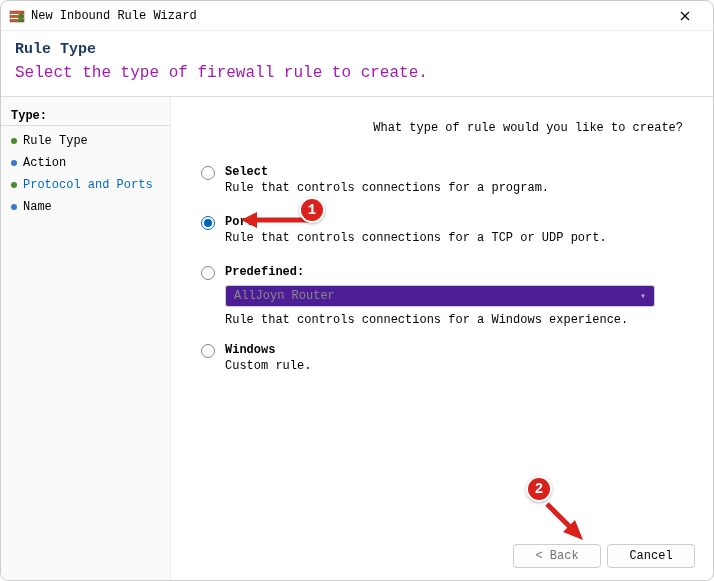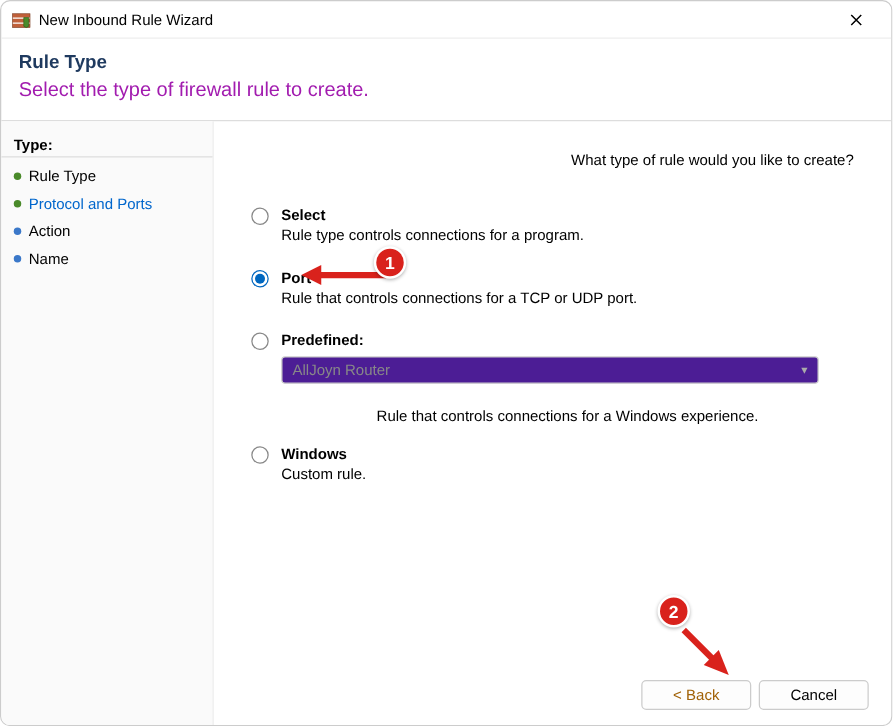--- a/index.html
+++ b/index.html
@@ -11,20 +11,21 @@
     background: #fff;
   }
   .window {
     width: 714px;
     height: 581px;
     border: 1px solid #ccc;
     border-radius: 8px;
     overflow: hidden;
     position: relative;
     background: #fff;
+    font-family: Liberation Mono, monospace;
   }
   .titlebar {
     height: 30px;
     display: flex;
     align-items: center;
     padding: 0 8px;
     border-bottom: 1px solid #eee;
   }
   .titlebar-icon {
     width: 16px; height: 16px; margin-right: 6px;
@@ -143,21 +144,21 @@
   }
   .btn {
     width: 88px; height: 24px;
     border: 1px solid #ccc;
     border-radius: 4px;
     background: #fdfdfd;
     font-size: 12px;
     display:flex; align-items:center; justify-content:center;
     cursor: pointer;
   }
-  .btn.disabled { color: #a16207; cursor: default; }
+  .btn.disabled { color: #737373; cursor: default; }
   .btn.primary { border: 1.5px solid #0067c0; }
   
   .anno-badge {
     position: absolute;
     width: 26px; height: 26px; border-radius: 50%;
     background: #d9221c;
     border: 2px solid #fff;
     color: #fff; font-weight: 700; font-size: 14px;
     display:flex; align-items:center; justify-content:center;
     box-shadow: 0 1px 3px rgba(0,0,0,.3);
@@ -196,62 +197,62 @@
   <div class="hr"></div>
 
   <div class="body-area">
 
     <div class="sidebar">
       <div class="steps-label">Type:</div>
       <div class="step-item current">
         <span class="step-bullet"></span>
         <span>Rule Type</span>
       </div>
+      <div class="step-item">
+        <span class="step-bullet blue"></span>
+        <span>Action</span>
+      </div>
       <div class="step-item link">
         <span class="step-bullet"></span>
         <span>Protocol and Ports</span>
       </div>
       <div class="step-item">
         <span class="step-bullet blue"></span>
-        <span>Action</span>
-      </div>
-      <div class="step-item">
-        <span class="step-bullet blue"></span>
         <span>Name</span>
       </div>
     </div>
 
     <div class="content">
       <div class="question">What type of rule would you like to create?</div>
 
       <div class="option">
         <span class="radio"></span>
         <div class="opt-body">
           <div class="opt-title">Select</div>
-          <div class="opt-desc">Rule type controls connections for a program.</div>
+          <div class="opt-desc">Rule that controls connections for a program.</div>
         </div>
       </div>
 
       <div class="option">
         <span class="radio selected"></span>
         <div class="opt-body">
           <div class="opt-title">Port</div>
           <div class="opt-desc">Rule that controls connections for a TCP or UDP port.</div>
         </div>
       </div>
 
       <div class="option" style="margin-bottom:6px;">
         <span class="radio"></span>
         <div class="opt-body">
           <div class="opt-title">Predefined:</div>
           <div class="dropdown">
             <span>AllJoyn Router</span>
             <span class="dropdown-chevron">▾</span>
           </div>
-          <div class="opt-desc" style="margin-top:19px;text-align:center;">Rule that controls connections for a Windows experience.</div>
+          <div class="opt-desc" style="margin-top:6px;">Rule that controls connections for a Windows experience.</div>
         </div>
       </div>
 
       <div class="option" style="margin-top:16px;">
         <span class="radio"></span>
         <div class="opt-body">
           <div class="opt-title">Windows</div>
           <div class="opt-desc">Custom rule.</div>
         </div>
       </div>

